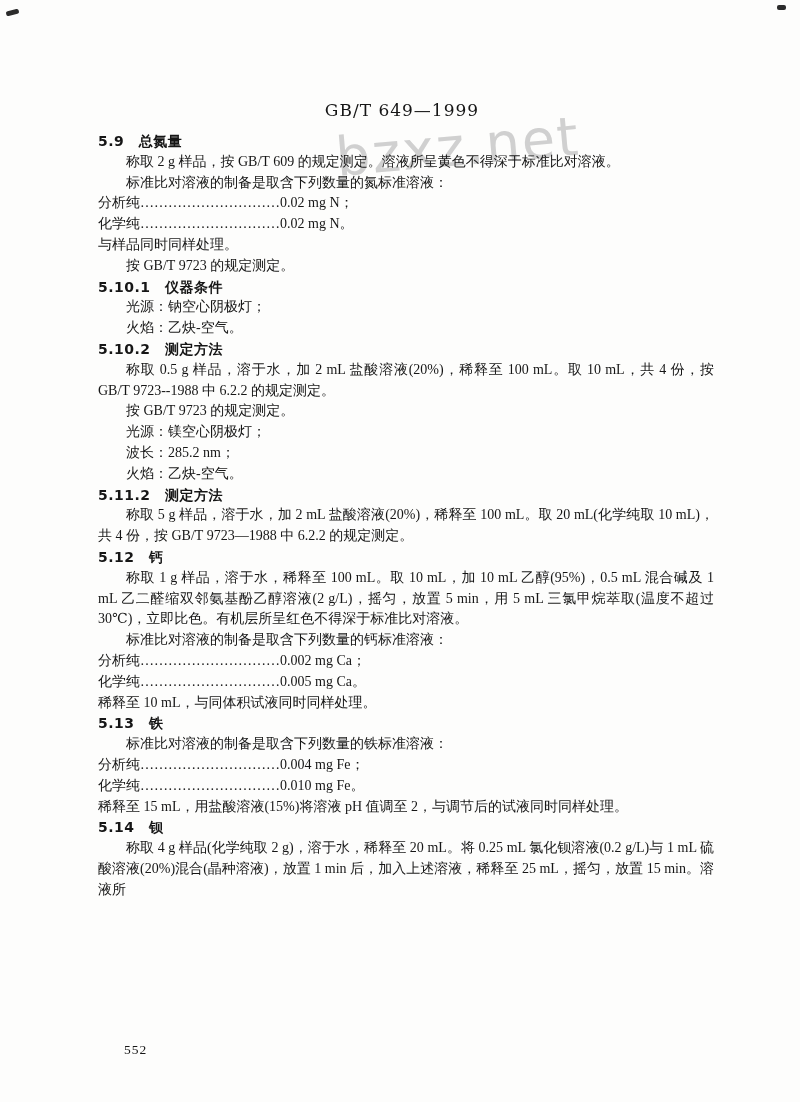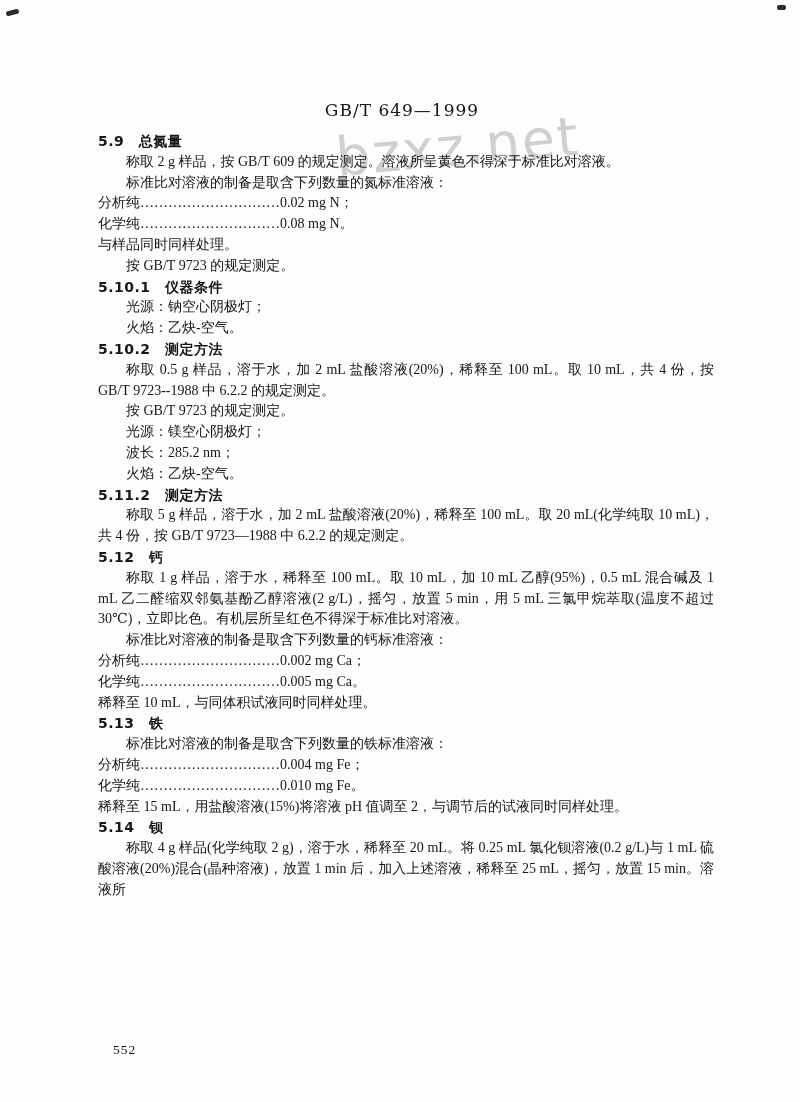--- a/index.html
+++ b/index.html
@@ -63,21 +63,21 @@
     font-weight: bold;
     letter-spacing: 0.5px;
     text-align: left;
   }
   .para  { text-indent: 2em; }
   .flush { text-indent: 0; }
   .center { text-align: left; text-indent: 0; }
 
   .doc-footer {
     position: absolute;
-    left: 113px;
+    left: 124px;
     top: 1042px;
     z-index: 2;
     font-size: 13.5px;
     letter-spacing: 1px;
   }
 </style>
 </head>
 <body>
 
 <div class="page">
@@ -86,21 +86,21 @@
 
   <div class="watermark">bzxz.net</div>
 
   <header class="doc-header">GB/T 649—1999</header>
 
   <main class="doc-body">
       <div class="blk heading">5.9　总氮量</div>
       <div class="blk para">称取 2 g 样品，按 GB/T 609 的规定测定。溶液所呈黄色不得深于标准比对溶液。</div>
       <div class="blk para">标准比对溶液的制备是取含下列数量的氮标准溶液：</div>
       <div class="blk center">分析纯…………………………0.02 mg N；</div>
-      <div class="blk center">化学纯…………………………0.08 mg N。</div>
+      <div class="blk center">化学纯…………………………0.02 mg N。</div>
       <div class="blk flush">与样品同时同样处理。</div>
       <div class="blk para">按 GB/T 9723 的规定测定。</div>
       <div class="blk heading">5.10.1　仪器条件</div>
       <div class="blk para">光源：钠空心阴极灯；</div>
       <div class="blk para">火焰：乙炔-空气。</div>
       <div class="blk heading">5.10.2　测定方法</div>
       <div class="blk para">称取 0.5 g 样品，溶于水，加 2 mL 盐酸溶液(20%)，稀释至 100 mL。取 10 mL，共 4 份，按 GB/T 9723--1988 中 6.2.2 的规定测定。</div>
       <div class="blk para">按 GB/T 9723 的规定测定。</div>
       <div class="blk para">光源：镁空心阴极灯；</div>
       <div class="blk para">波长：285.2 nm；</div>

